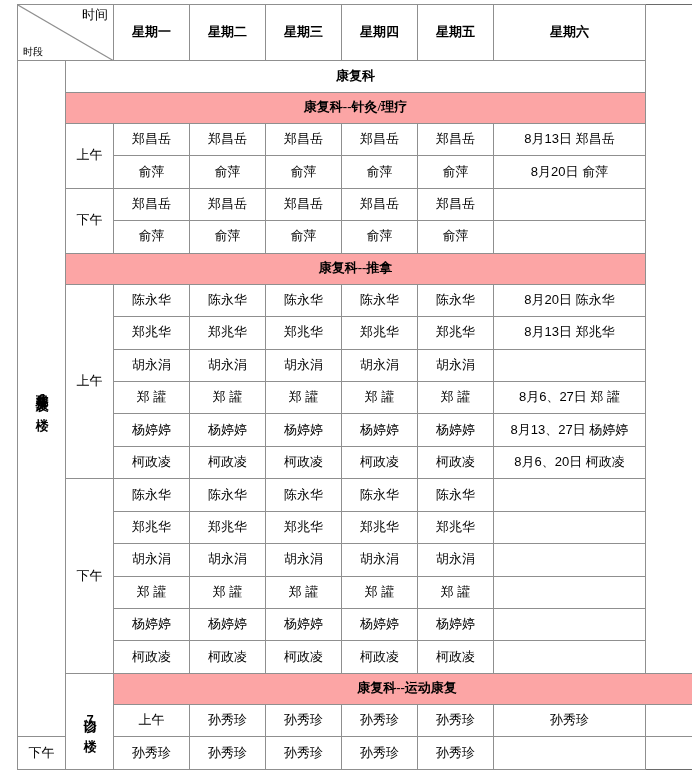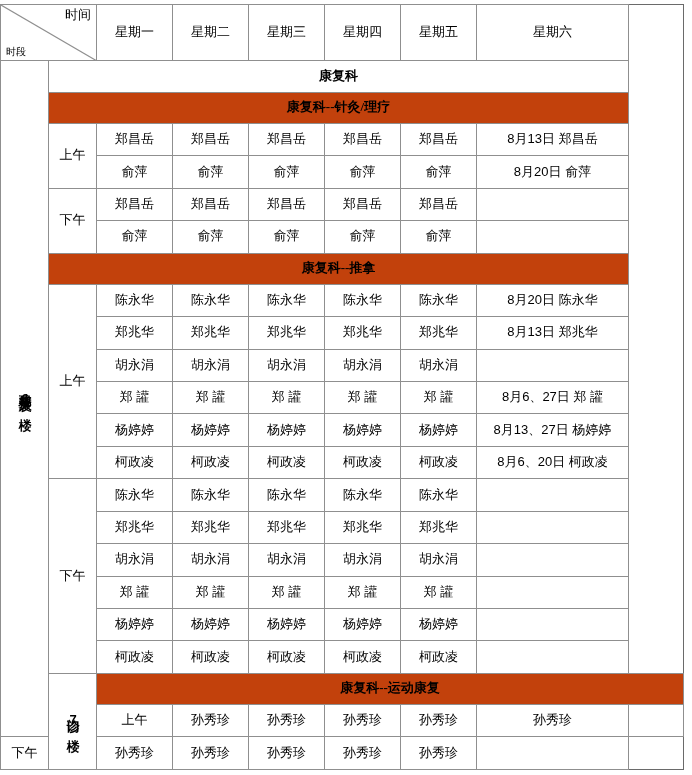--- a/index.html
+++ b/index.html
@@ -9,21 +9,21 @@
   }
   body {
     font-family: "Liberation Sans", "DejaVu Sans", sans-serif;
     color: #000000;
   }
   #sheet {
     width: 692px;
     height: 775px;
     position: relative;
     box-sizing: border-box;
-    padding: 4px 4px 4px 0;
+    padding: 4px 4px 4px 17px;
   }
   table.schedule {
     border-collapse: collapse;
     table-layout: fixed;
     width: 684px;
     height: 766px;
     border: 1px solid #6a6a6a;
   }
   table.schedule td {
     border: 1px solid #8f8f8f;
@@ -58,34 +58,34 @@
     right: 5px;
     font-size: 13px;
   }
   td.corner .lbl-bot {
     position: absolute;
     bottom: 3px;
     left: 5px;
     font-size: 10px;
   }
   td.dayhead {
-    font-weight: normal;
+    font-weight: bold;
     font-size: 14px;
     height: 46px;
   }
   
   td.section {
     background: #e8f3df;
     font-weight: bold;
     font-size: 14px;
     height: 25px;
     font-family: Liberation Serif, serif;
   }
   td.section.pale {
-    background: #c2410c;
+    background: #fca5a5;
   }
   
   td.loc {
     font-weight: bold;
     font-size: 14px;
     padding: 0;
   }
   td.loc .vtext {
     writing-mode: vertical-rl;
     text-orientation: upright;

